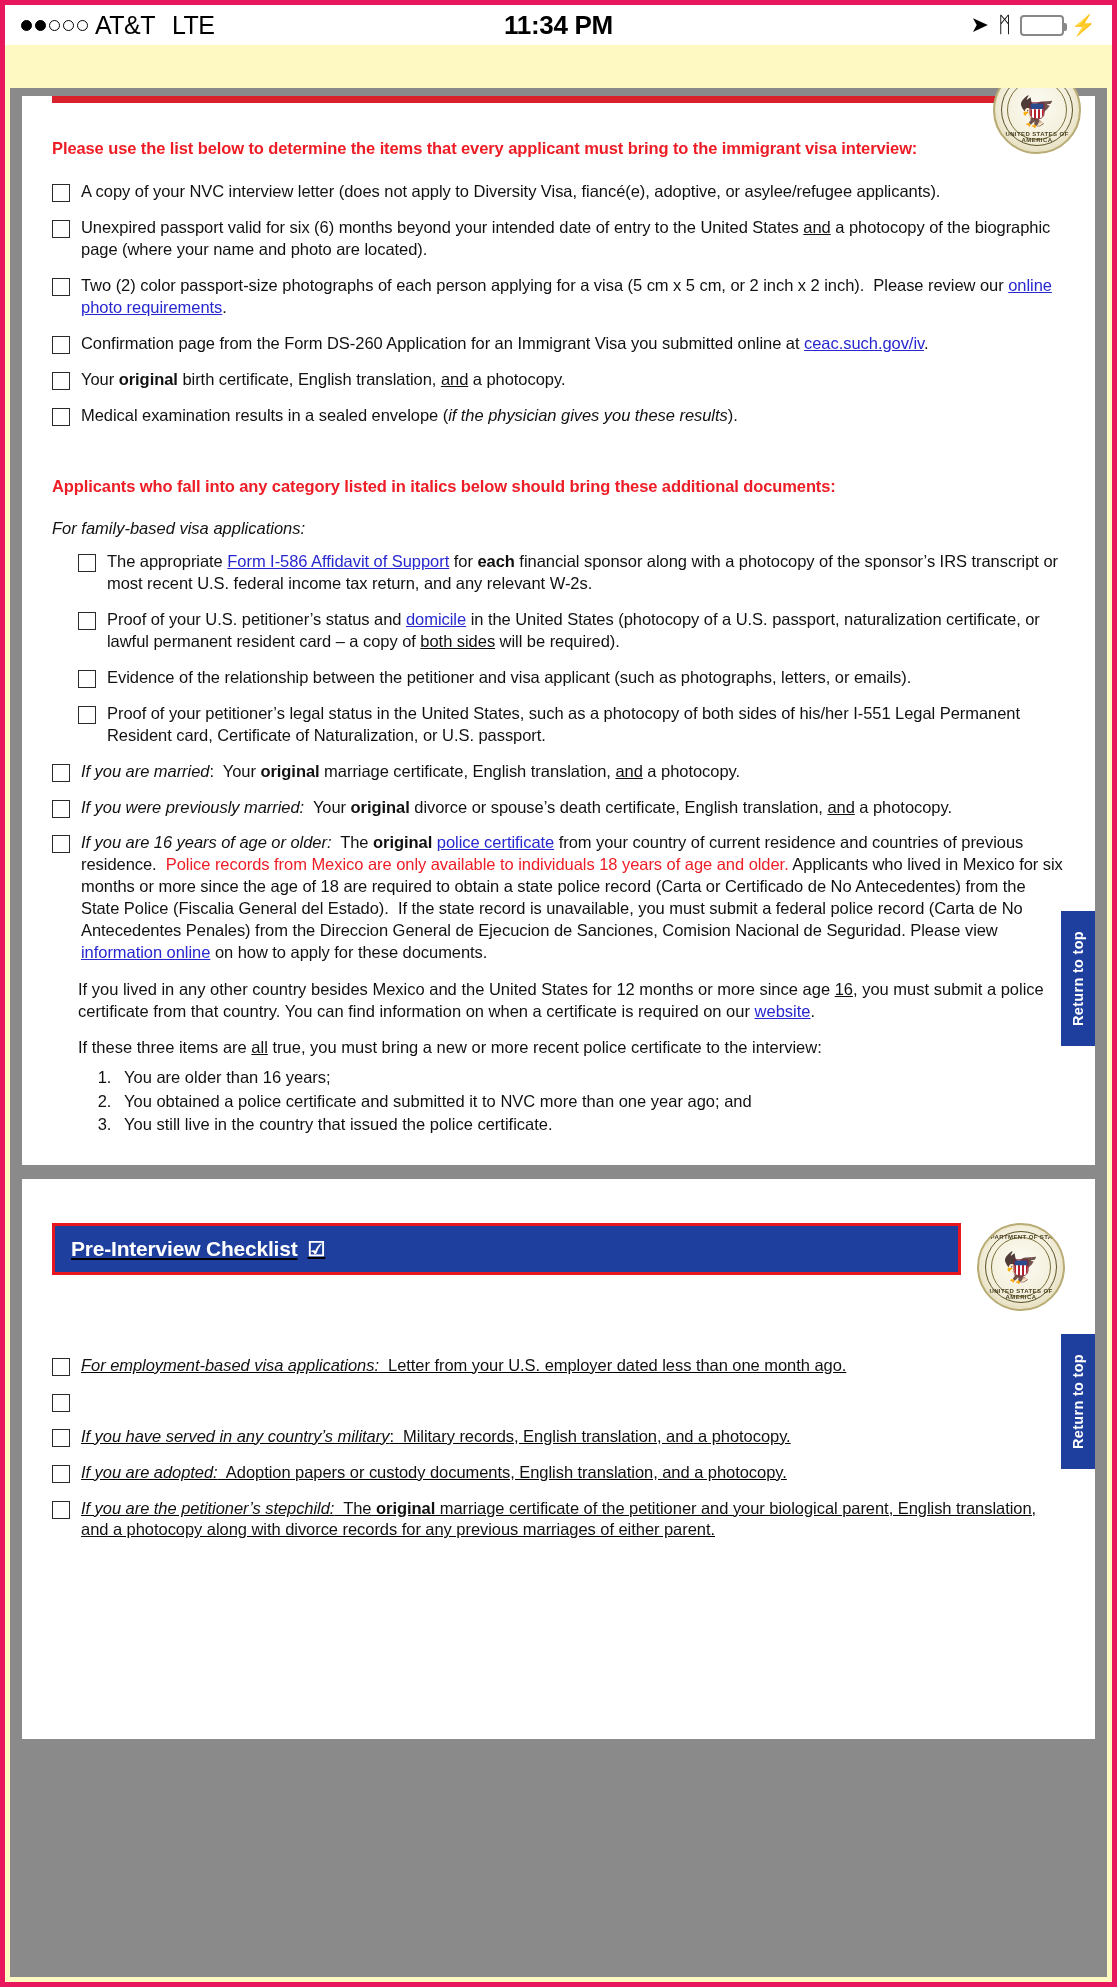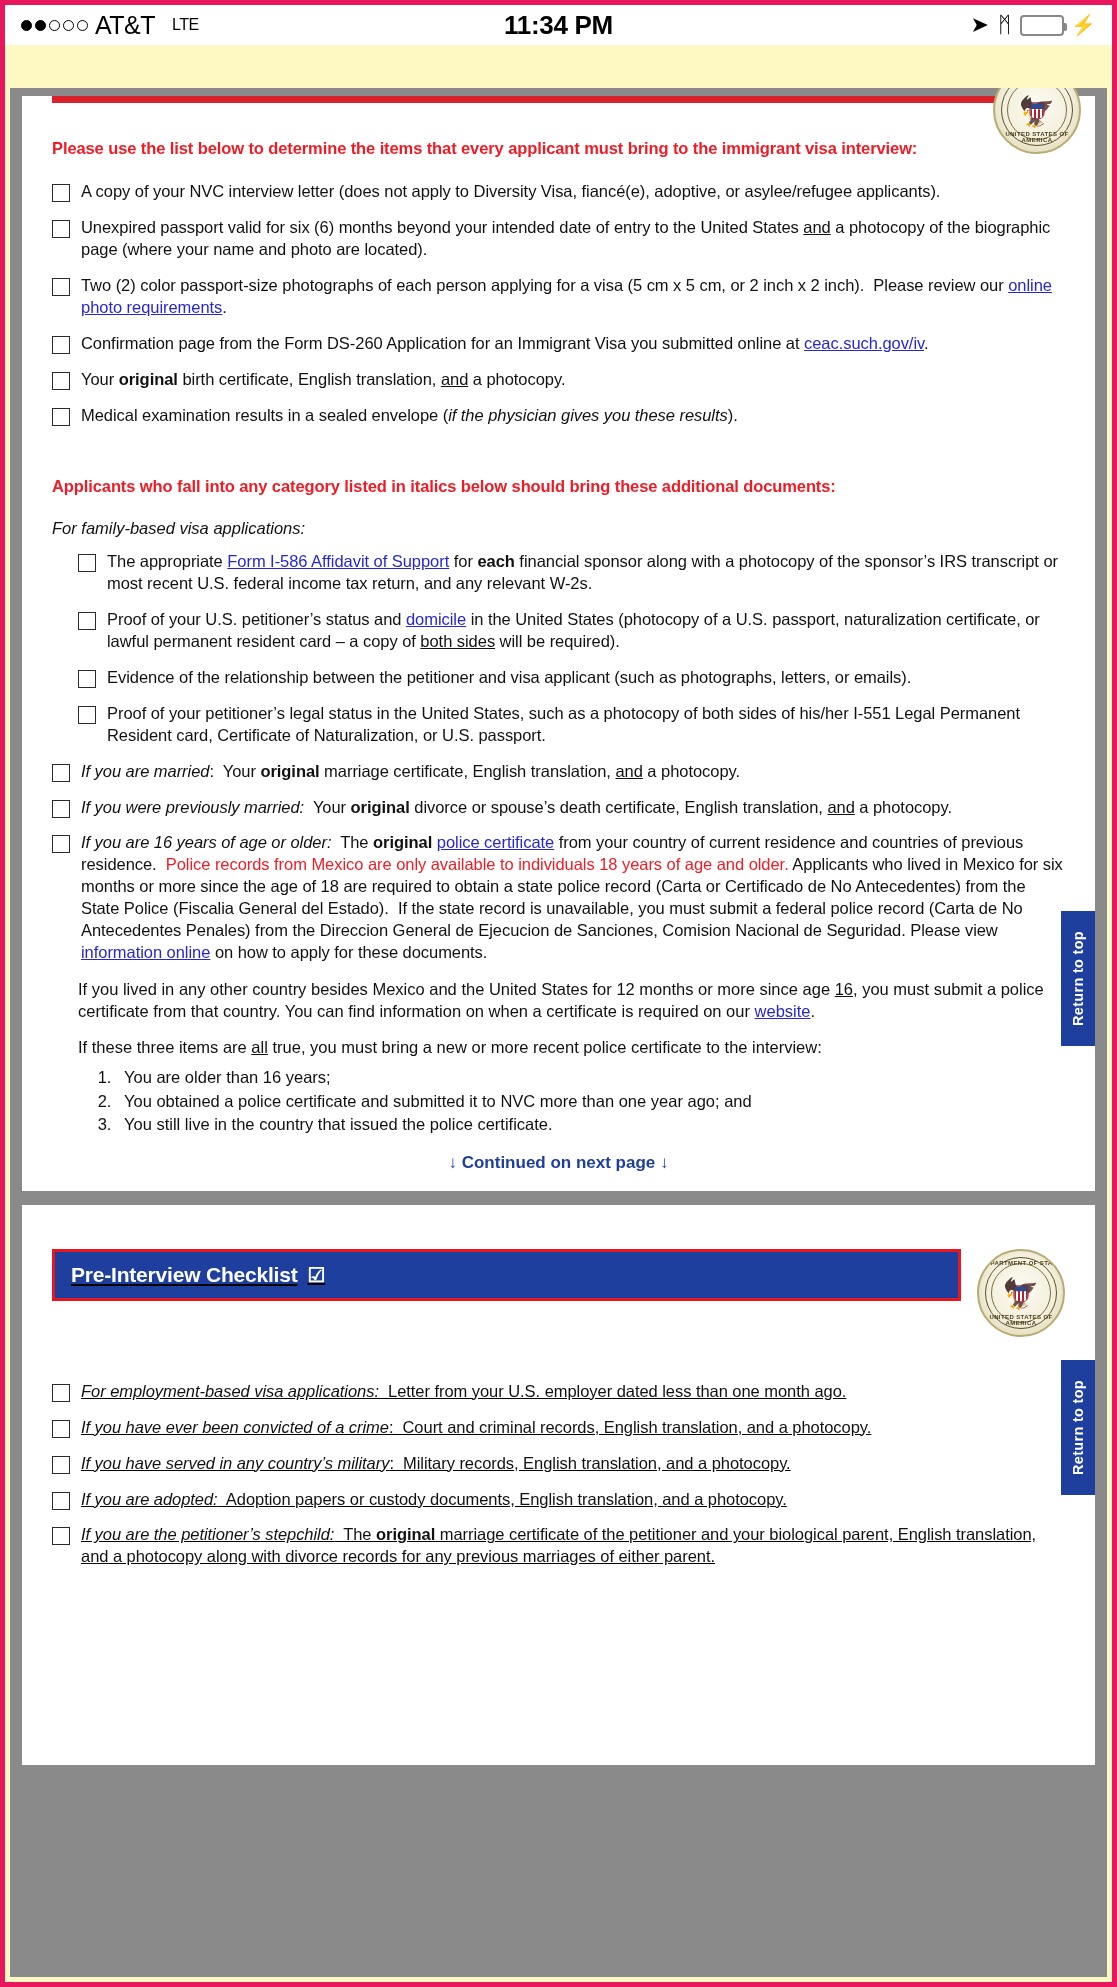--- a/index.html
+++ b/index.html
@@ -27,21 +27,21 @@
     display: flex;
     align-items: center;
     padding: 0 16px;
     background: #ffffff;
   }
   .sb-left { display: flex; align-items: center; gap: 7px; flex: 0 0 auto; }
   .signal-dots { display: flex; align-items: center; gap: 3px; }
   .dot { width: 11px; height: 11px; border-radius: 50%; border: 1.6px solid #000; }
   .dot.filled { background: #000; }
   .carrier { font-size: 25px; font-weight: 400; letter-spacing: -0.5px; color: #000; }
-  .netmode { font-size: 16px; font-weight: 400; color: #000; margin-left: 10px; letter-spacing: -0.5px; }
+  .netmode { font-size: 25px; font-weight: 400; color: #000; margin-left: 10px; letter-spacing: -0.5px; }
   .sb-center {
     position: absolute; left: 0; right: 0; text-align: center;
     font-size: 26px; font-weight: 700; color: #000; letter-spacing: -0.3px;
     pointer-events: none;
   }
   .sb-right { margin-left: auto; display: flex; align-items: center; gap: 9px; }
   .loc-arrow { font-size: 22px; color: #000; transform: rotate(0deg); }
   .bt-icon { font-size: 22px; color: #000; }
   .battery {
     width: 44px; height: 21px; border: 2px solid #888; border-radius: 4px;
@@ -349,21 +349,20 @@
 
         <div class="para">If you lived in any other country besides Mexico and the United States for 12 months or more since age <u>16</u>, you must submit a police certificate from that country. You can find information on when a certificate is required on our <a class="lnk">website</a>.</div>
         <div class="para tight">If these three items are <u>all</u> true, you must bring a new or more recent police certificate to the interview:</div>
 
         <ol class="numlist">
           <li>You are older than 16 years;</li>
           <li>You obtained a police certificate and submitted it to NVC more than one year ago; and</li>
           <li>You still live in the country that issued the police certificate.</li>
         </ol>
 
-        <div class="continued">↓ Continued on next page ↓</div>
       </div>
 
       <div class="rtt rtt-1">
         <span>Return to top</span>
       </div>
     </div>
 
     <div class="page-gap"></div>
 
     <div class="page page-2">
@@ -386,21 +385,20 @@
       </div>
 
       <div class="page-inner" style="padding-top:44px;">
         <div>
           <div class="cl-row">
             <span class="cbox"></span>
             <span class="cl-text"><i>For employment-based visa applications:</i>&nbsp; Letter from your U.S. employer dated less than one month ago.</span>
           </div>
           <div class="cl-row">
             <span class="cbox"></span>
-            <span class="cl-text"><i>If you have ever been convicted of a crime</i>:&nbsp; Court and criminal records, English translation, <u>and</u> a photocopy.</span>
           </div>
           <div class="cl-row">
             <span class="cbox"></span>
             <span class="cl-text"><i>If you have served in any country’s military</i>:&nbsp; Military records, English translation, <u>and</u> a photocopy.</span>
           </div>
           <div class="cl-row">
             <span class="cbox"></span>
             <span class="cl-text"><i>If you are adopted:</i>&nbsp; Adoption papers or custody documents, English translation, <u>and</u> a photocopy.</span>
           </div>
           <div class="cl-row">

